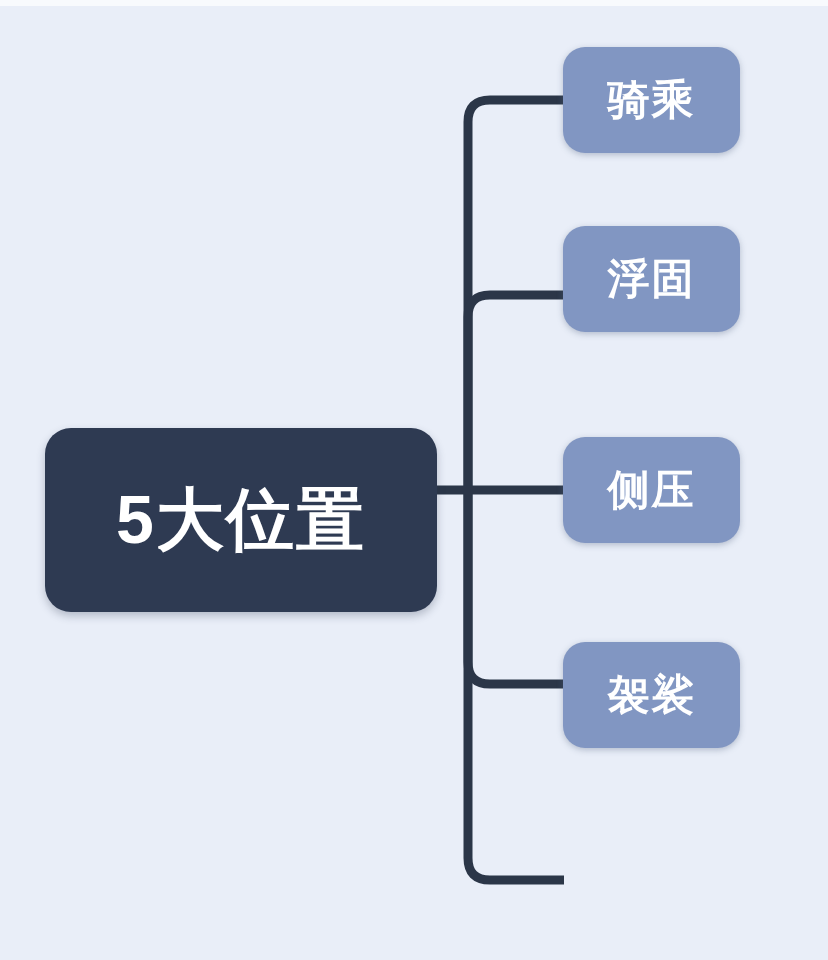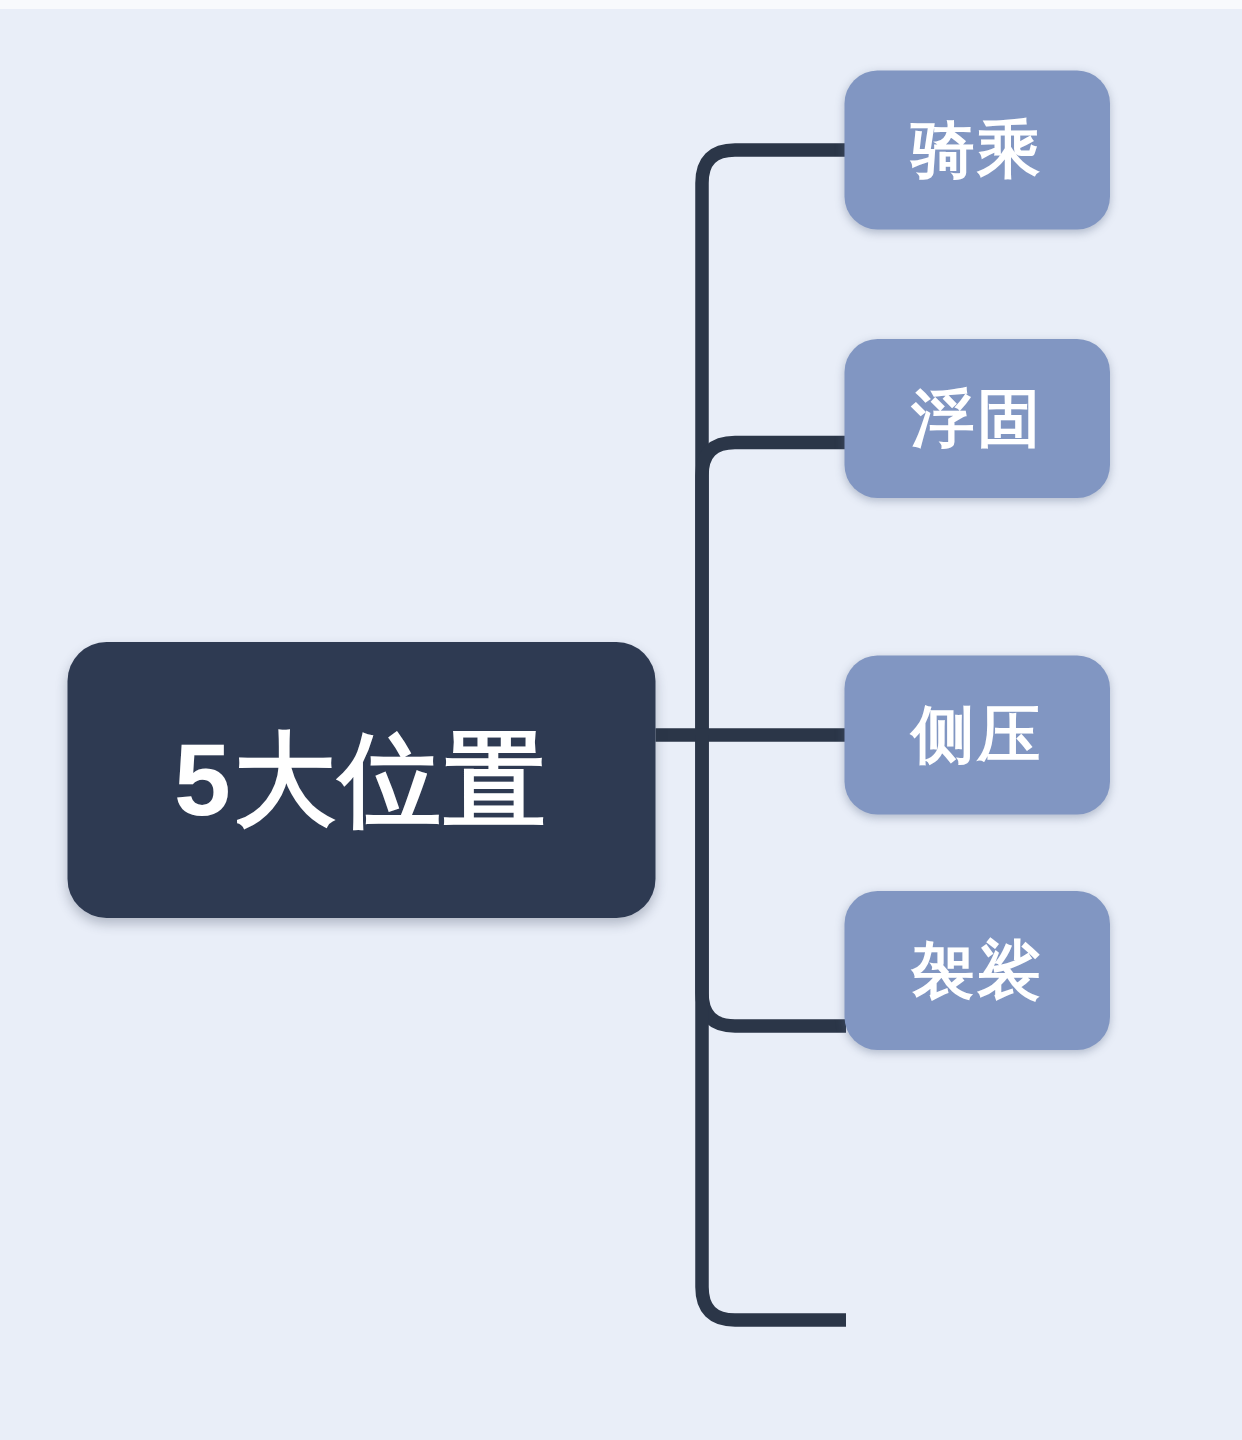--- a/index.html
+++ b/index.html
@@ -56,21 +56,21 @@
     left:563px;width:177px;height:106px;
     background:var(--child_bg);
     border-radius:22px;
     font-size:42px;
     letter-spacing:2px;
     box-shadow:0 2px 6px rgba(90,105,135,.38);
   }
   .child-1{top:47px;}
   .child-2{top:226px;}
   .child-3{top:437px;}
-  .child-4{top:594px;}
+  .child-4{top:642px;}
   .child-5{top:827px;}
 </style>
 </head>
 <body>
 
 <div class="canvas">
 
   <div class="top-strip"></div>
 
   <svg class="connectors" viewBox="0 0 828 960" aria-hidden="true">

